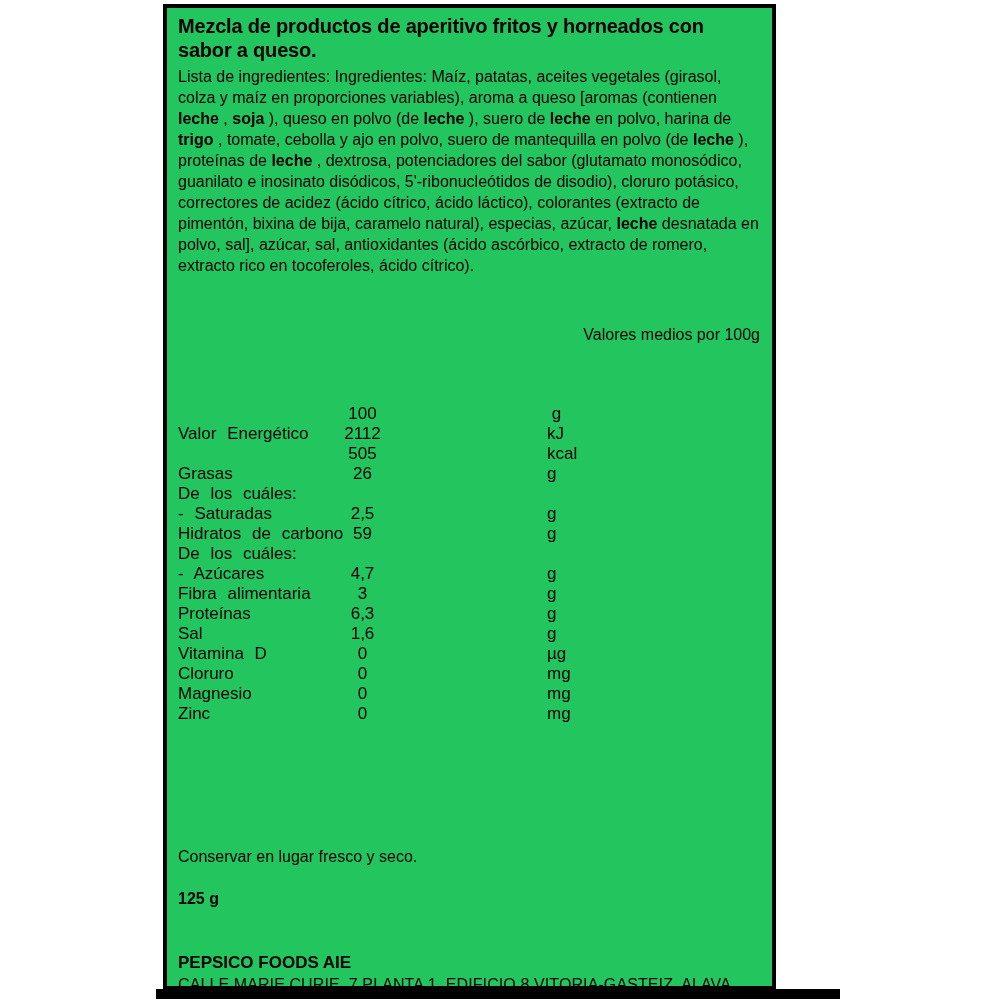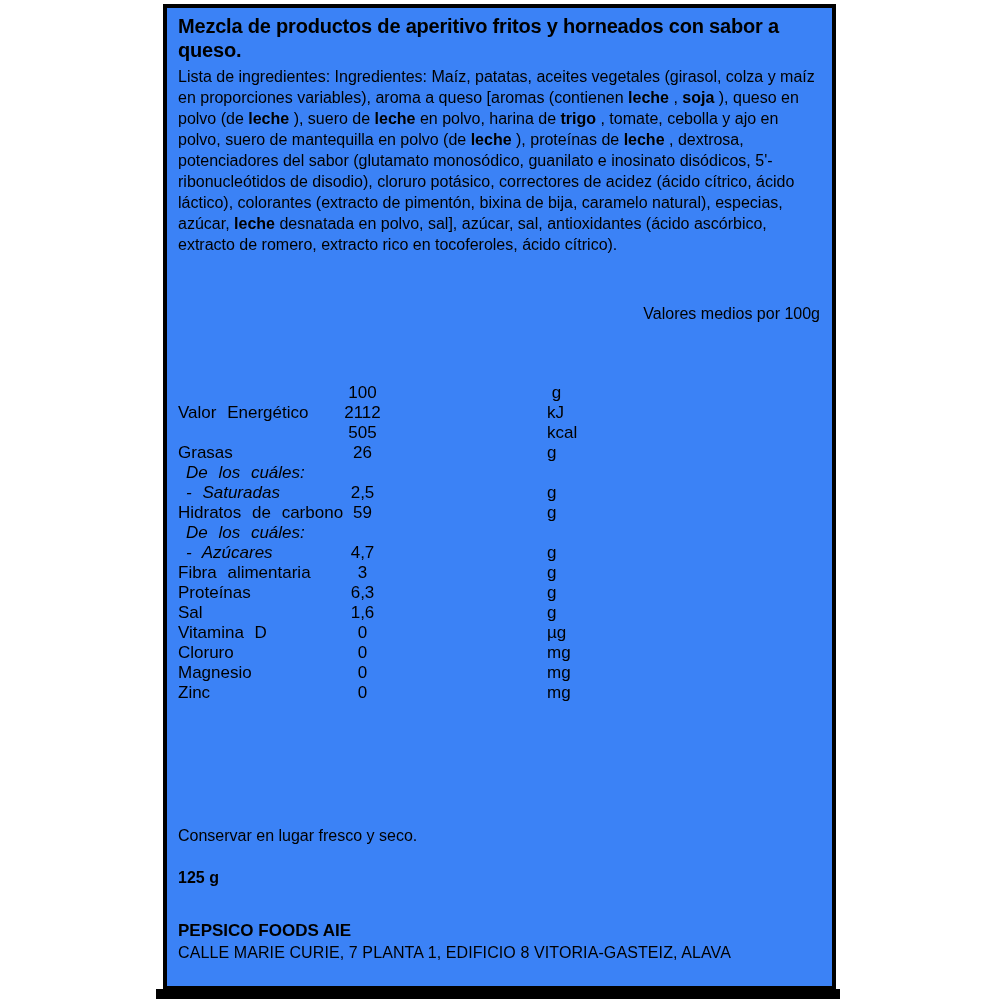--- a/index.html
+++ b/index.html
@@ -3,47 +3,47 @@
 <meta charset="utf-8">
 <style>
   html,body{margin:0;padding:0;background:#ffffff;}
   body{
     width:1000px;height:1000px;position:relative;overflow:hidden;
     font-family:"Liberation Sans","DejaVu Sans",sans-serif;
     color:#000;
     -webkit-font-smoothing:antialiased;
   }
   .sheet{
-    position:absolute;left:163px;top:4px;width:673px;height:986px;
-    border:4px solid #000;box-sizing:border-box;background:#3b82f6;
+    position:absolute;left:163px;top:4px;width:613px;height:986px;
+    border:4px solid #000;box-sizing:border-box;background:#22c55e;
   }
   .bottom-bar{
     position:absolute;left:156px;top:989px;width:684px;height:10px;background:#000;
   }
   .content{padding:2px 12px 0 11px;}
   .title{
     font-size:20px;font-weight:bold;line-height:24px;margin:4px 0 0 0;
     letter-spacing:-0.2px;
   }
   .ingredients{
     font-size:16px;line-height:21px;margin-top:4px;max-width:648px;
   }
   .values-header{
     margin-top:48px;font-size:16px;line-height:21px;text-align:right;
     padding-left:72px;
   }
   .nutrition{margin-top:59px;}
   .nrow{position:relative;height:20px;font-size:17px;line-height:20px;}
   .nlabel{position:absolute;left:0;top:0;white-space:nowrap;word-spacing:6px;}
-  .nlabel.indent{left:8px;font-style:italic;}
+  .nlabel.indent{left:0;}
   .nnum{position:absolute;left:0;top:0;width:369px;text-align:center;white-space:pre;}
   .nunit{position:absolute;left:369px;top:0;white-space:pre;}
   .storage{margin-top:122px;font-size:16px;line-height:21px;}
   .net-weight{margin-top:21px;font-size:16px;font-weight:bold;line-height:21px;}
-  .manufacturer{margin-top:32px;font-size:17px;font-weight:bold;line-height:22px;}
+  .manufacturer{margin-top:43px;font-size:17px;font-weight:bold;line-height:22px;}
   .address{font-size:16px;line-height:22px;letter-spacing:0.1px;}
   b{font-weight:bold;}
 </style>
 </head>
 <body>
 
 <div class="sheet">
   <div class="content">
 
     <div class="title">Mezcla de productos de aperitivo fritos y horneados con sabor a queso.</div>

